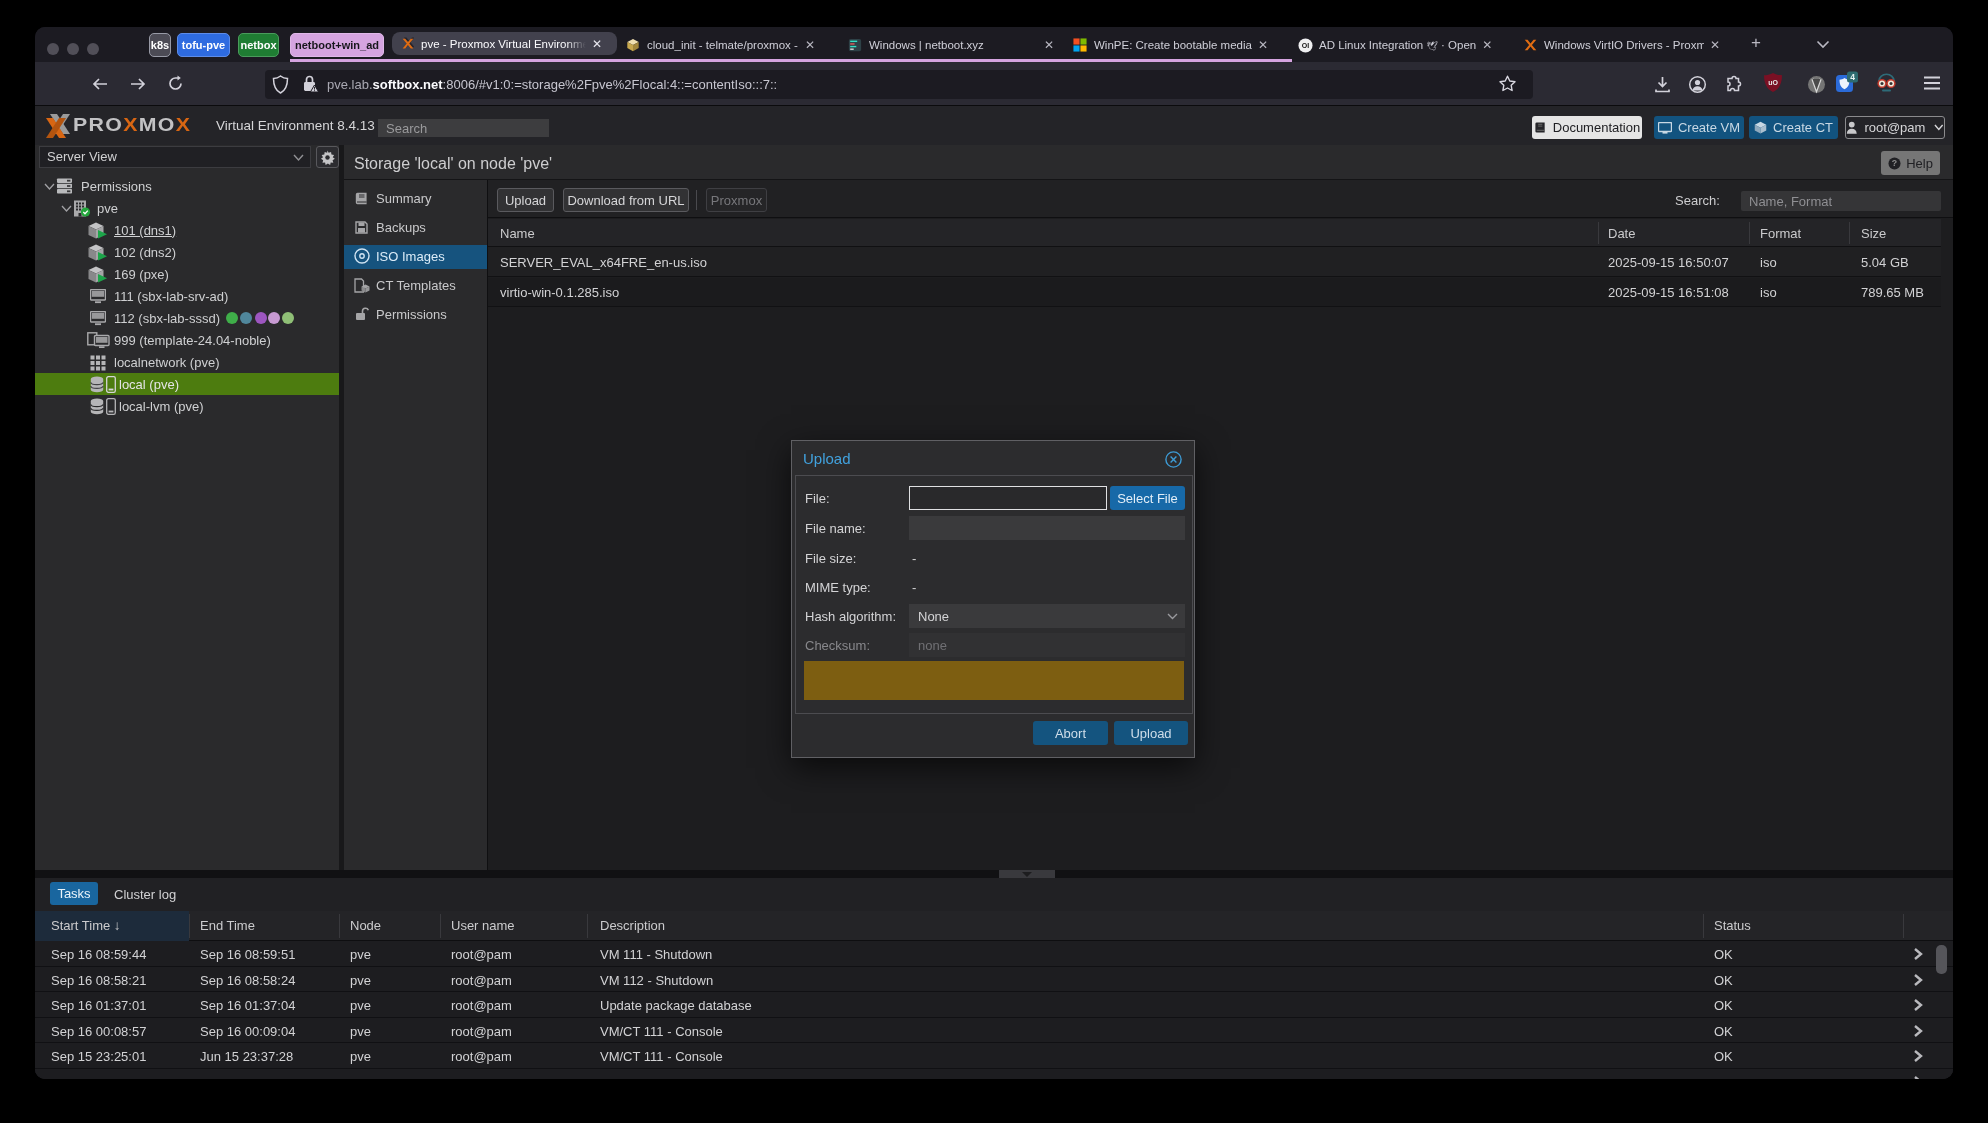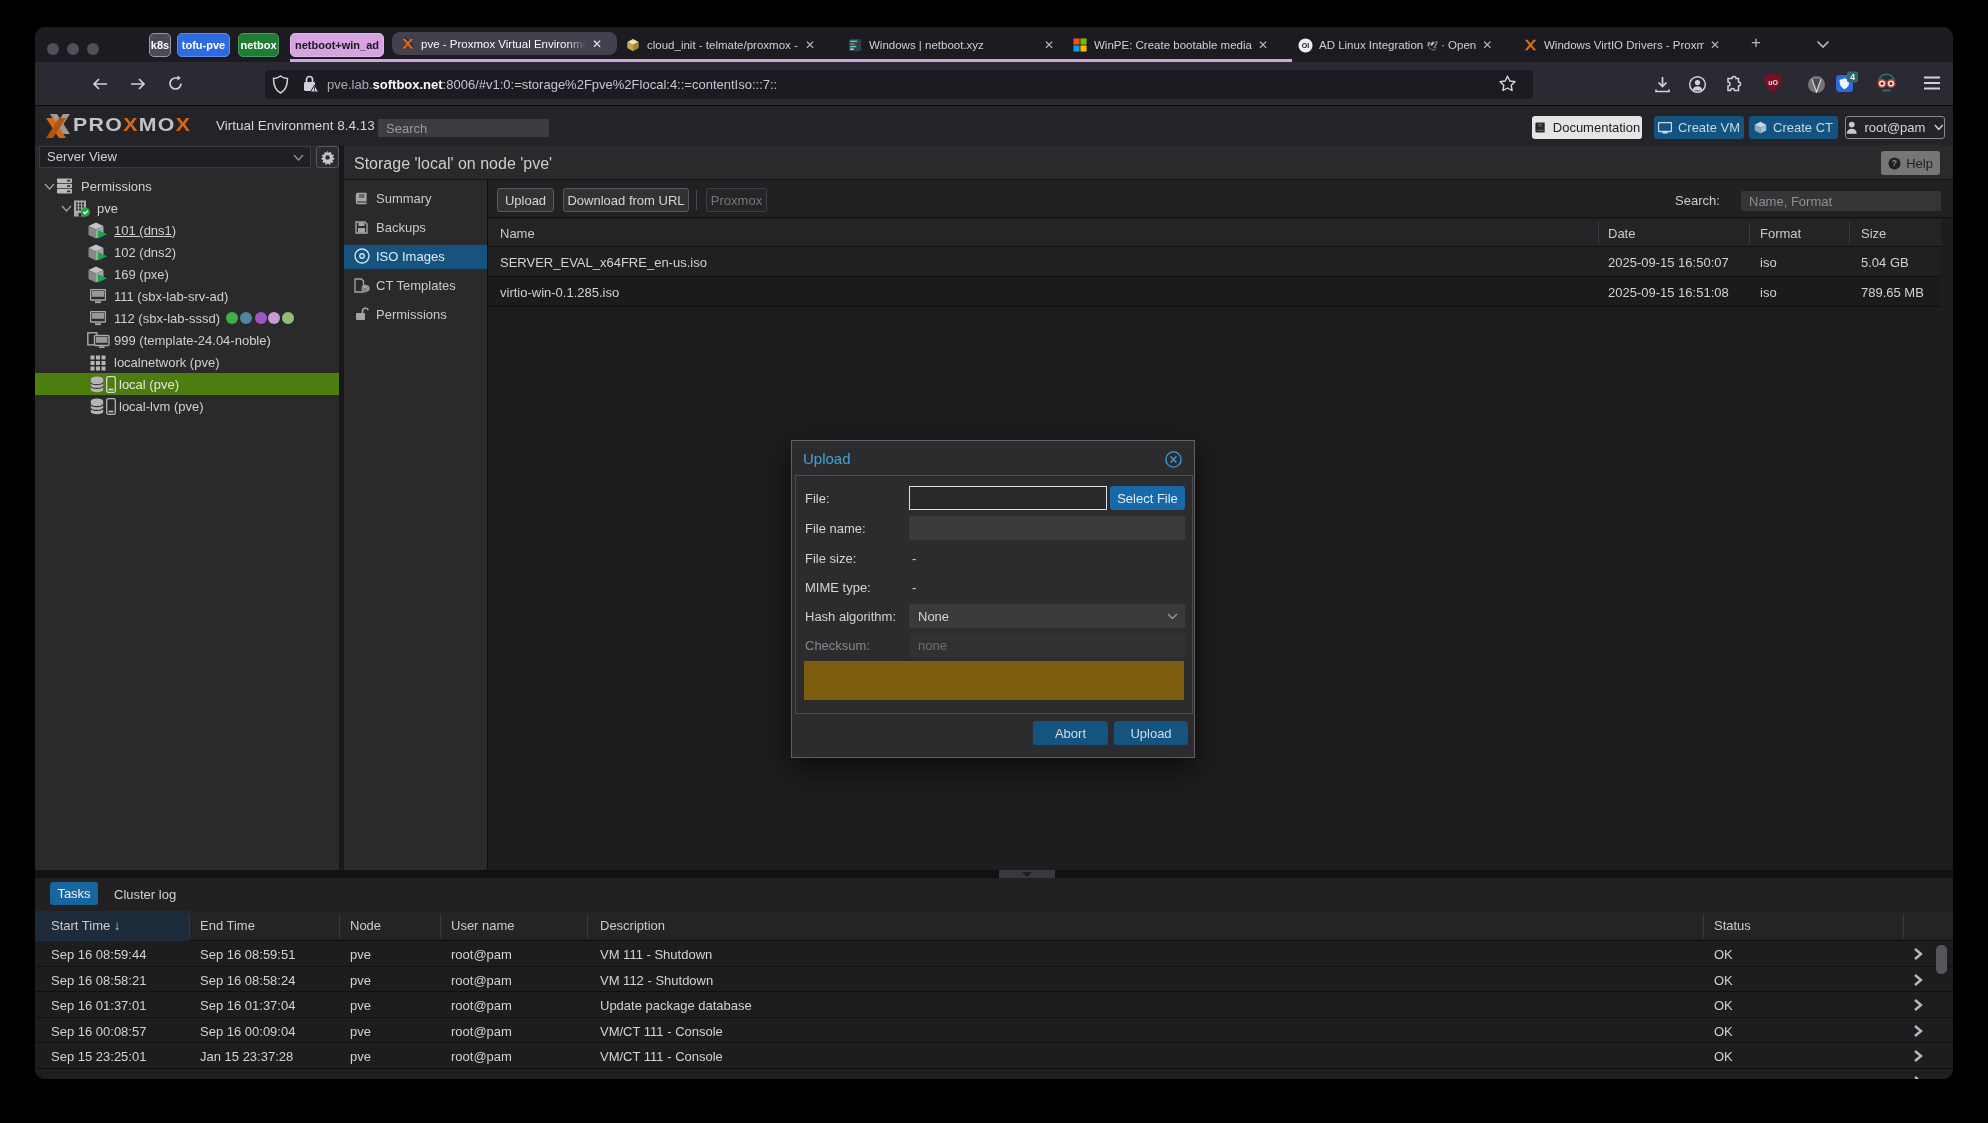--- a/index.html
+++ b/index.html
@@ -533,21 +533,21 @@
         <div class="cell" style="left:315px;top:6px;">pve</div>
         <div class="cell" style="left:416px;top:6px;">root@pam</div>
         <div class="cell" style="left:565px;top:6px;">VM/CT 111 - Console</div>
         <div class="cell" style="left:1679px;top:6px;">OK</div>
       <svg class="abs" style="left:1878px;top:7px" width="10" height="12" viewBox="0 0 10 12">
           <path d="M2 1 L8 6 L2 11" stroke="#b9b9bd" stroke-width="2.4" fill="none"></path>
         </svg>
     </div>
     <div class="abs trr" style="top:165px;">
       <div class="cell" style="left:16px;top:6px;">Sep 15 23:25:01</div>
-        <div class="cell" style="left:165px;top:6px;">Jan 15 23:37:28</div>
+        <div class="cell" style="left:165px;top:6px;">Jun 15 23:37:28</div>
         <div class="cell" style="left:315px;top:6px;">pve</div>
         <div class="cell" style="left:416px;top:6px;">root@pam</div>
         <div class="cell" style="left:565px;top:6px;">VM/CT 111 - Console</div>
         <div class="cell" style="left:1679px;top:6px;">OK</div>
       <svg class="abs" style="left:1878px;top:7px" width="10" height="12" viewBox="0 0 10 12">
           <path d="M2 1 L8 6 L2 11" stroke="#b9b9bd" stroke-width="2.4" fill="none"></path>
         </svg>
     </div>
     <div class="abs trr" style="top:190.5px;">
         <svg class="abs" style="left:1878px;top:7px" width="10" height="12" viewBox="0 0 10 12">

